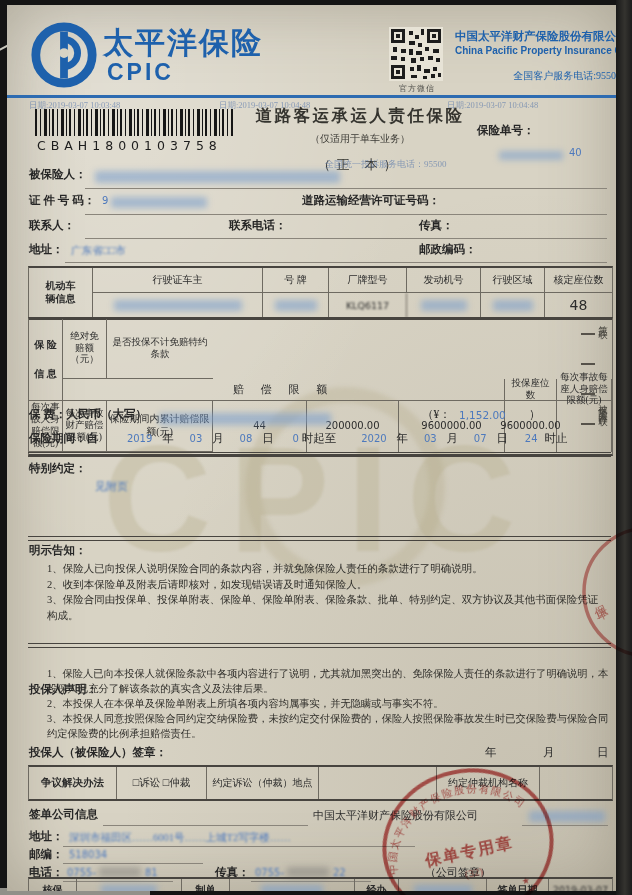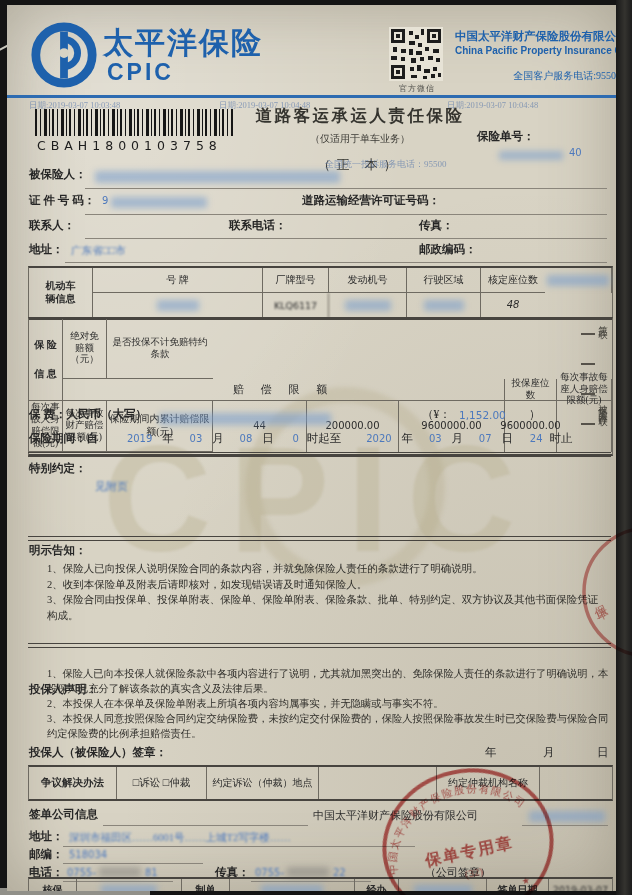--- a/index.html
+++ b/index.html
@@ -111,21 +111,21 @@
 
     <div class="abs" style="left:28px;top:104px;width:198px;height:27px;background:repeating-linear-gradient(90deg,#161616 0 2px,transparent 2px 5px,#161616 5px 6px,transparent 6px 9px,#161616 9px 12px,transparent 12px 14px,#161616 14px 15px,transparent 15px 17px);"></div>
     <div class="abs num" style="left:30px;top:133px;font-size:12.5px;letter-spacing:5px;color:#1d1d1d;">CBAH1800103758</div>
 
     <div class="abs" style="left:228px;top:100px;width:250px;text-align:center;">
       <div style="font-size:16.5px;font-weight:bold;letter-spacing:2.5px;color:#35342f;filter:blur(.3px);">道路客运承运人责任保险</div>
       <div style="font-size:10px;margin-top:5px;color:#3a3934;">（仅适用于单车业务）</div>
       <div style="font-size:13px;margin-top:10px;letter-spacing:6px;color:#35342f;">（正  本）</div>
     </div>
 
-    <div class="abs lbl" style="left:470px;top:124px;">保险单号：</div>
+    <div class="abs lbl" style="left:470px;top:118px;">保险单号：</div>
     <div class="abs blob" style="left:492px;top:146px;width:64px;height:9px;"></div>
     <div class="abs blue soft num" style="left:562px;top:142px;font-size:10px;">40</div>
     <div class="abs faint" style="left:318px;top:153px;font-size:9px;">全国统一投诉服务电话：95500</div>
 
     <div class="abs lbl" style="left:22px;top:162px;">被保险人：</div>
     <div class="abs blob" style="left:88px;top:166px;width:245px;height:12px;"></div>
     <div class="abs uline" style="left:78px;top:183px;width:522px;"></div>
 
     <div class="abs lbl" style="left:22px;top:188px;">证 件 号 码：</div>
     <div class="abs blue soft num" style="left:95px;top:190px;font-size:10px;">9</div>
@@ -141,39 +141,40 @@
     <div class="abs lbl" style="left:22px;top:237px;">地址：</div>
     <div class="abs blue soft1" style="left:64px;top:239px;font-size:10.5px;">广东省□□市</div>
     <div class="abs lbl" style="left:412px;top:237px;">邮政编码：</div>
     <div class="abs uline" style="left:58px;top:257px;width:542px;"></div>
 
     <div class="abs grid" style="left:21px;top:261px;grid-template-columns:64px 170px 66px 78px 74px 64px 67px;grid-template-rows:25px 25px;">
       <div class="cell" style="grid-row:1/3;font-weight:bold;">
         <div>机动车</div>
           <div>辆信息</div>
       </div>
+      <div class="cell">行驶证车主</div>
       <div class="cell">号  牌</div>
       <div class="cell">厂牌型号</div>
       <div class="cell">发动机号</div>
       <div class="cell">行驶区域</div>
       <div class="cell no-r">核定座位数</div>
       <div class="cell no-b hz">
           <div class="blob" style="width:128px;height:11px;"></div>
         </div>
       <div class="cell no-b hz">
           <div class="blob" style="width:42px;height:11px;"></div>
         </div>
       <div class="cell no-b blue num" style="filter:blur(.8px);font-size:9.5px;">KLQ6117</div>
       <div class="cell no-b hz">
           <div class="blob" style="width:46px;height:11px;"></div>
         </div>
       <div class="cell no-b hz">
           <div class="blob" style="width:40px;height:11px;"></div>
         </div>
-      <div class="cell no-b no-r blue num soft" style="font-size:10px;font-style:italic;">48</div>
+      <div class="cell no-b no-r blue num soft" style="font-size:14px;">48</div>
     </div>
 
     <div class="abs grid" style="left:21px;top:312px;grid-template-columns:34px 44px 106px 94px 92px 106px 52px 55px;grid-template-rows:18px 42px 22px;">
       <div class="cell" style="grid-row:1/4;font-weight:bold;gap:16px;">
         <div>保 险</div>
           <div>信 息</div>
       </div>
       <div class="cell" style="grid-column:2/7;letter-spacing:7px;font-size:11px;">赔  偿  限  额</div>
       <div class="cell" style="grid-row:1/3;font-size:9.5px;padding:2px 4px;">绝对免赔额（元）</div>
       <div class="cell no-r" style="grid-row:1/3;font-size:9.5px;padding:2px 4px;">是否投保不计免赔特约条款</div>
@@ -198,21 +199,21 @@
 
     <div class="abs" style="left:22px;top:426px;width:575px;white-space:nowrap;font-size:11.5px;">
       <span class="lbl">保险期间：自</span>
       <span class="blue num soft" style="margin-left:26px;font-size:10px;">2019</span>
       <span style="margin-left:7px;">年</span>
       <span class="blue num soft" style="margin-left:13px;font-size:10px;">03</span>
       <span style="margin-left:7px;">月</span>
       <span class="blue num soft" style="margin-left:13px;font-size:10px;">08</span>
       <span style="margin-left:7px;">日</span>
       <span class="blue num soft" style="margin-left:16px;font-size:10px;">0</span>
-      <span style="margin-left:5px;">时起至</span>
+      <span style="">时起至</span>
       <span class="blue num soft" style="margin-left:22px;font-size:10px;">2020</span>
       <span style="margin-left:7px;">年</span>
       <span class="blue num soft" style="margin-left:13px;font-size:10px;">03</span>
       <span style="margin-left:7px;">月</span>
       <span class="blue num soft" style="margin-left:13px;font-size:10px;">07</span>
       <span style="margin-left:7px;">日</span>
       <span class="blue num soft" style="margin-left:14px;font-size:10px;">24</span>
       <span style="margin-left:4px;">时止</span>
     </div>
     <div class="abs hr2" style="left:21px;top:447px;width:583px;"></div>

